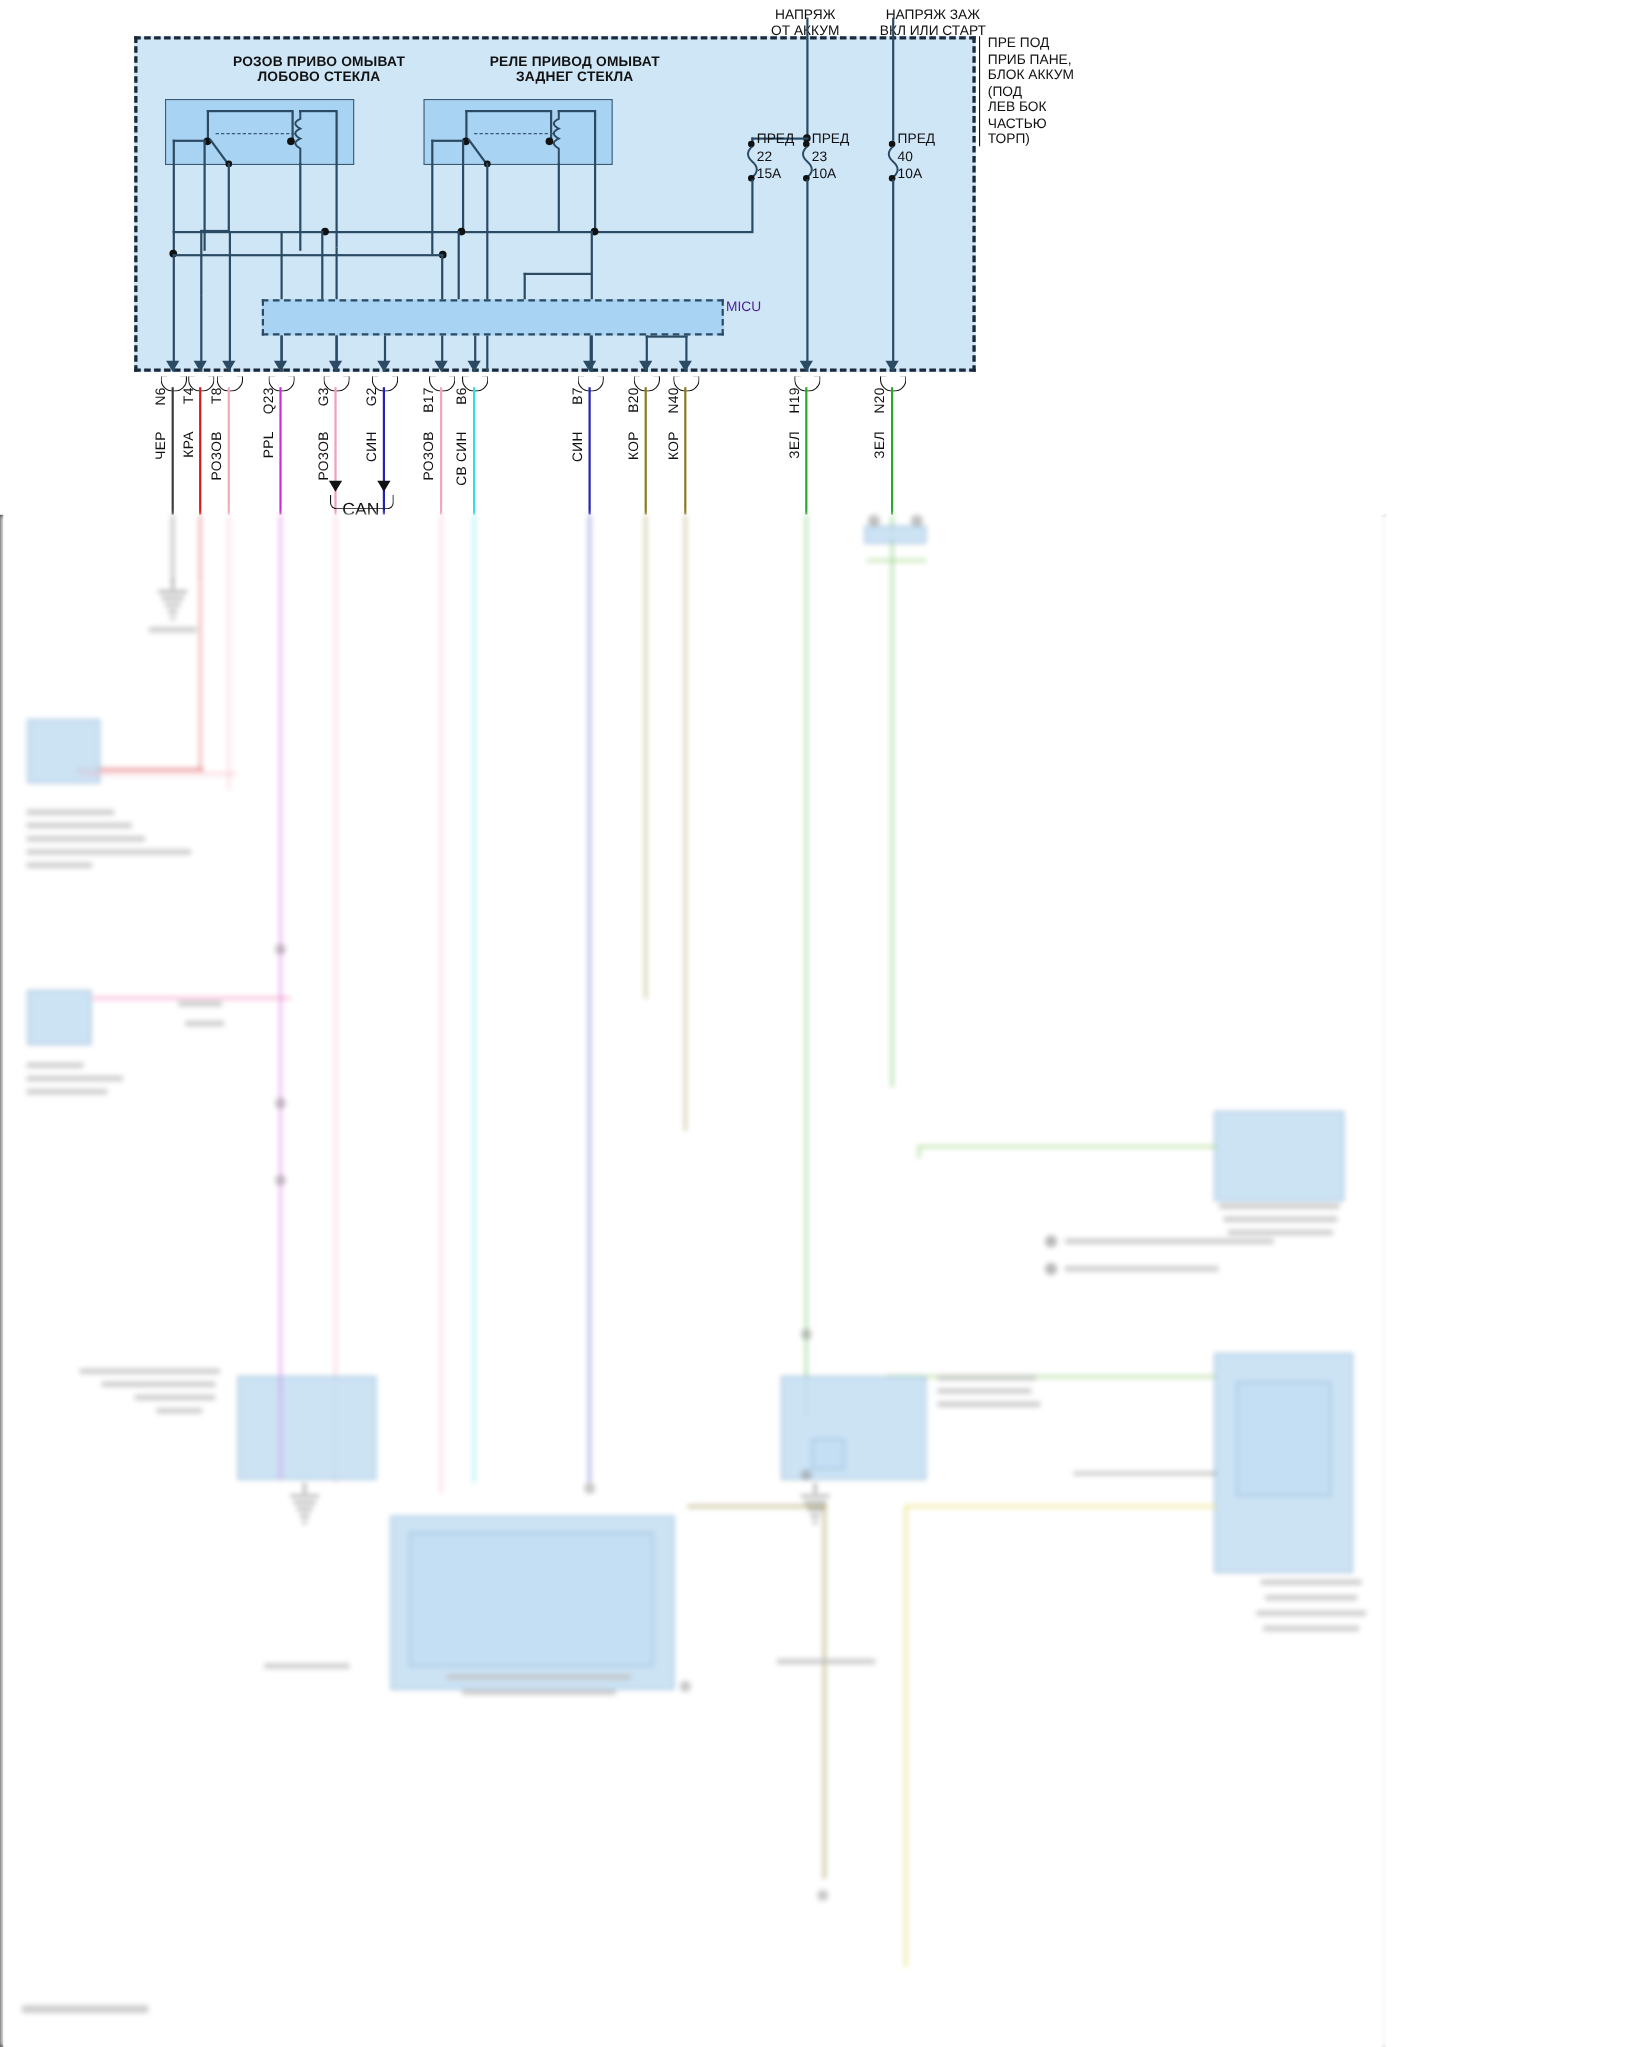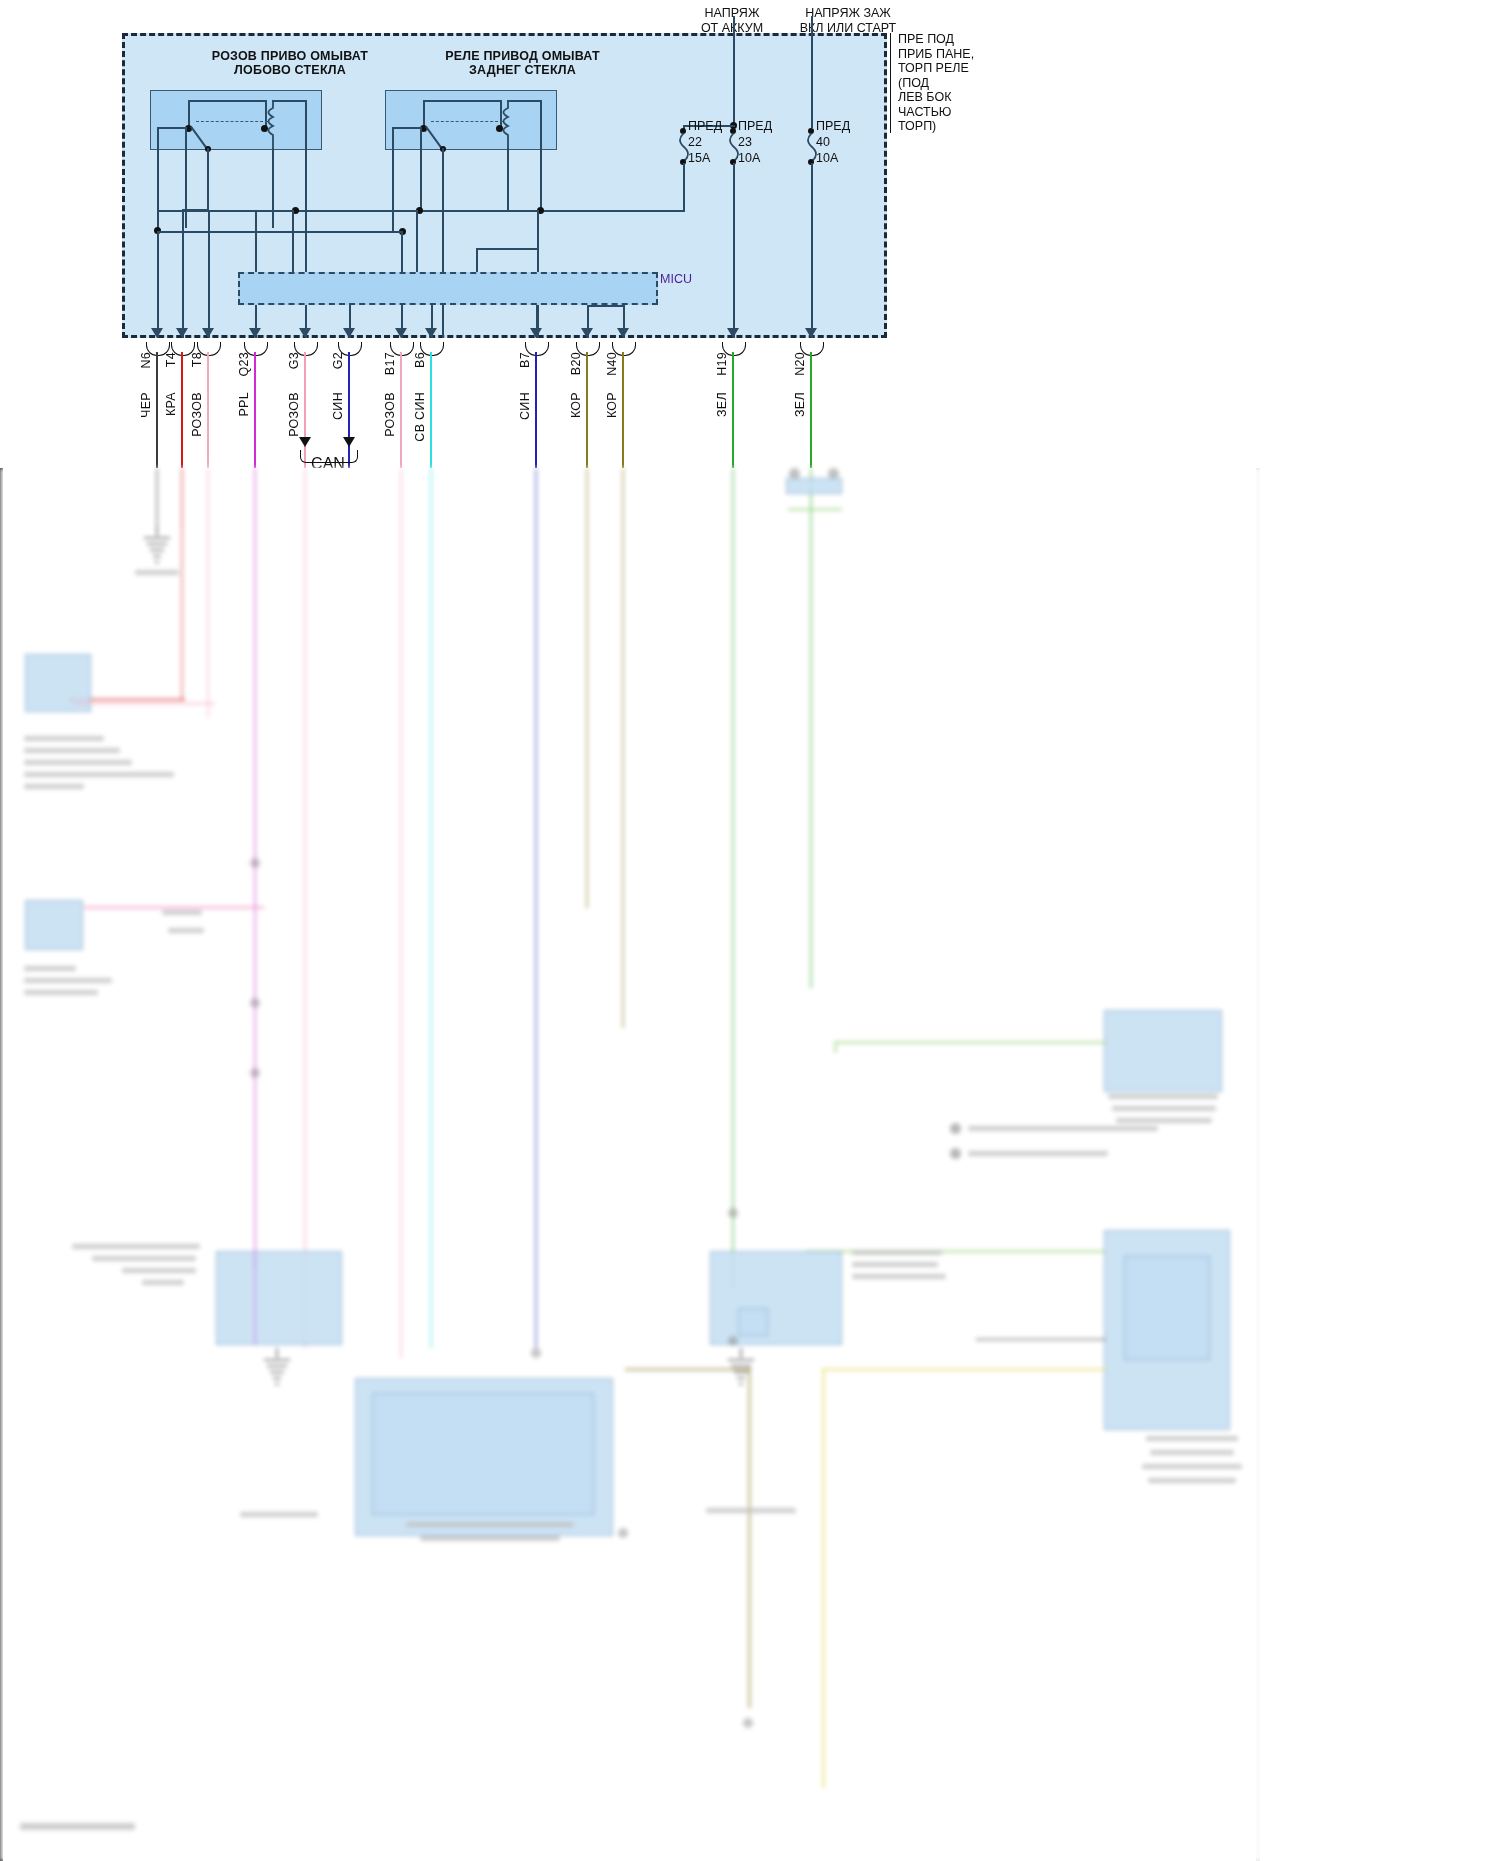--- a/index.html
+++ b/index.html
@@ -174,21 +174,21 @@
       </svg>
     <div class="dot sm" style="left:808px;top:159px;"></div>
     <div class="wire wv" style="left:811px;top:163px;height:175px;"></div>
     <div class="fuse-label" style="left:816px;top:118px;">ПРЕД
 40
 10A</div>
 
     <div class="side-bracket" style="left:890px;top:33px;height:100px;"></div>
     <div class="side-note" style="left:898px;top:32px;width:110px;">ПРЕ ПОД
 ПРИБ ПАНЕ,
-ТОРП РЕЛЕ
+БЛОК АККУМ
 (ПОД
 ЛЕВ БОК
 ЧАСТЬЮ
 ТОРП)</div>
 
     <div class="micu-block" style="left:238px;top:272px;width:420px;height:33px;"></div>
     <div class="micu-tag" style="left:660px;top:272px;">MICU</div>
 
     <div class="wire wv" style="left:292px;top:210px;height:62px;"></div>
     <div class="wire wv" style="left:416px;top:210px;height:62px;"></div>

